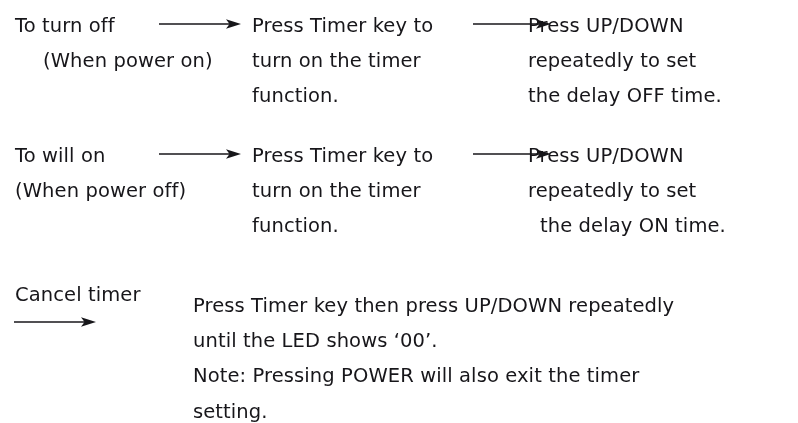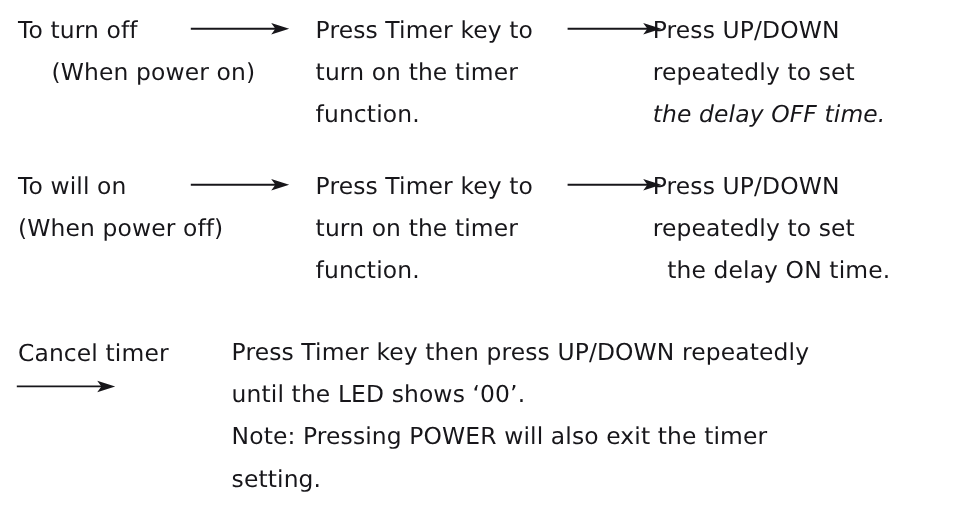--- a/index.html
+++ b/index.html
@@ -30,25 +30,25 @@
     position: absolute;
     font-size: 19.5px;
     line-height: 24px;
     white-space: nowrap;
     letter-spacing: 0.1px;
     color: #17161a;
   }
 
   
   .col1 { left: 15px; }
-  .col2 { left: 263px; }
-  .col3 { left: 544px; }
+  .col2 { left: 252px; }
+  .col3 { left: 528px; }
 
   .bottom-label { left: 15px; }
-  .bottom-body  { left: 193px; }
+  .bottom-body  { left: 193px; margin-top: 12px; }
 
   
   .arrow {
     position: absolute;
     display: block;
   }
   .arrow svg { display: block; }
 
   
   .block { position: absolute; left: 0; top: 0; width: 798px; height: 0; }
@@ -76,21 +76,21 @@
 
     <span class="arrow" style="left:472px; top:17px;">
       <svg width="80" height="14" viewBox="0 0 80 14" aria-hidden="true">
         <line x1="1" y1="7" x2="68" y2="7" stroke="#17161a" stroke-width="1.6"></line>
         <polygon points="64,2.2 79,7 64,11.8 67.5,7" fill="#17161a"></polygon>
       </svg>
     </span>
 
     <div class="line col3" style="top:14px;">Press UP/DOWN</div>
     <div class="line col3" style="top:49px;">repeatedly to set</div>
-    <div class="line col3" style="top:84px;font-style:italic;">the delay OFF time.</div>
+    <div class="line col3" style="top:84px;">the delay OFF time.</div>
   </div>
 
   <div class="block">
 
     <div class="line col1" style="top:144px;">To will on</div>
     <div class="line col1" style="top:179px;text-align:right;">(When power off)</div>
 
     <span class="arrow" style="left:158px; top:147px;">
       <svg width="84" height="14" viewBox="0 0 84 14" aria-hidden="true">
         <line x1="1" y1="7" x2="72" y2="7" stroke="#17161a" stroke-width="1.6"></line>

